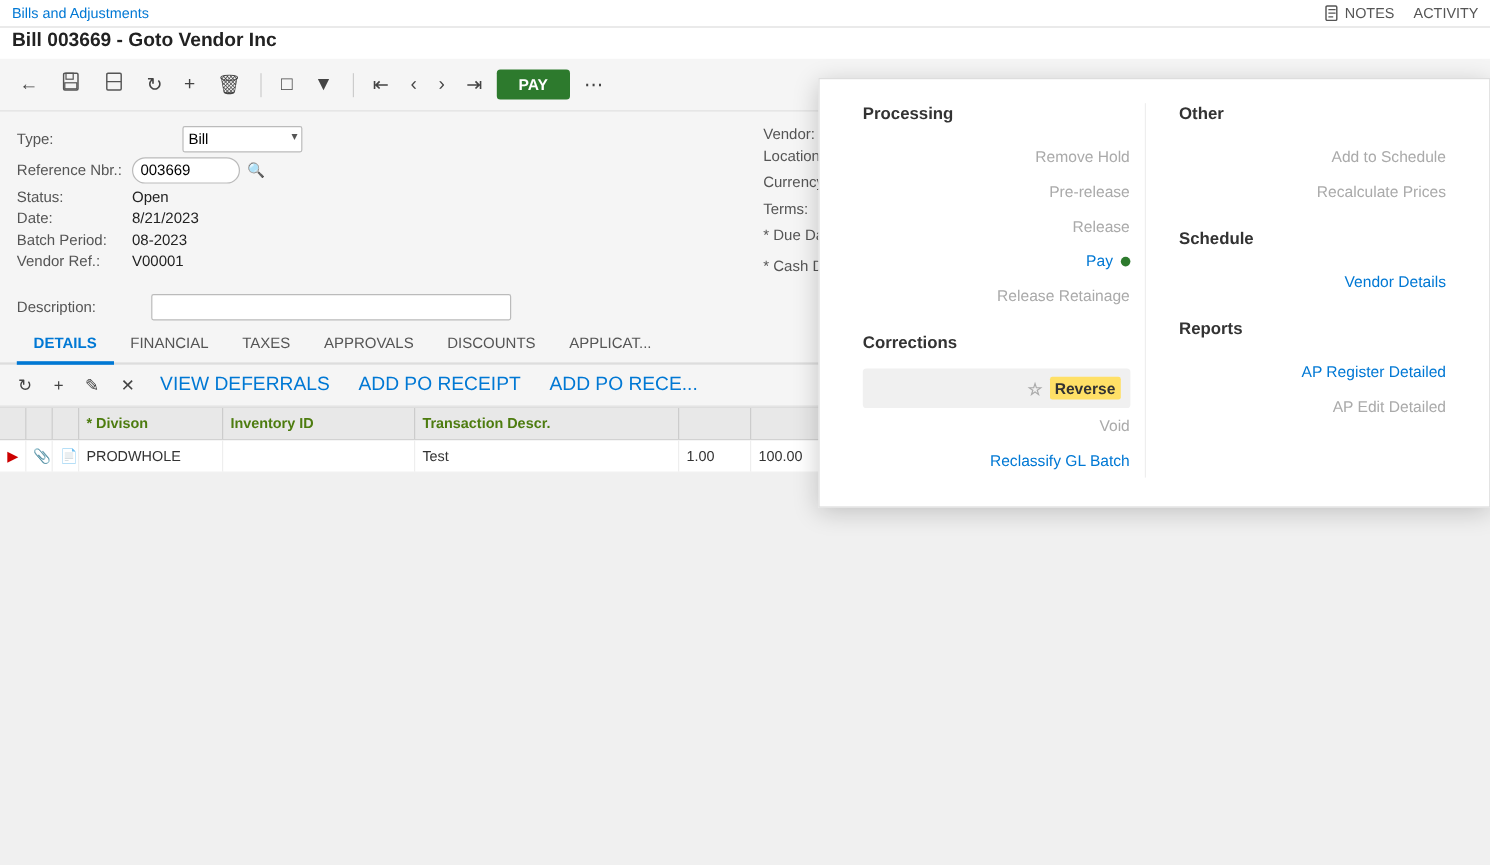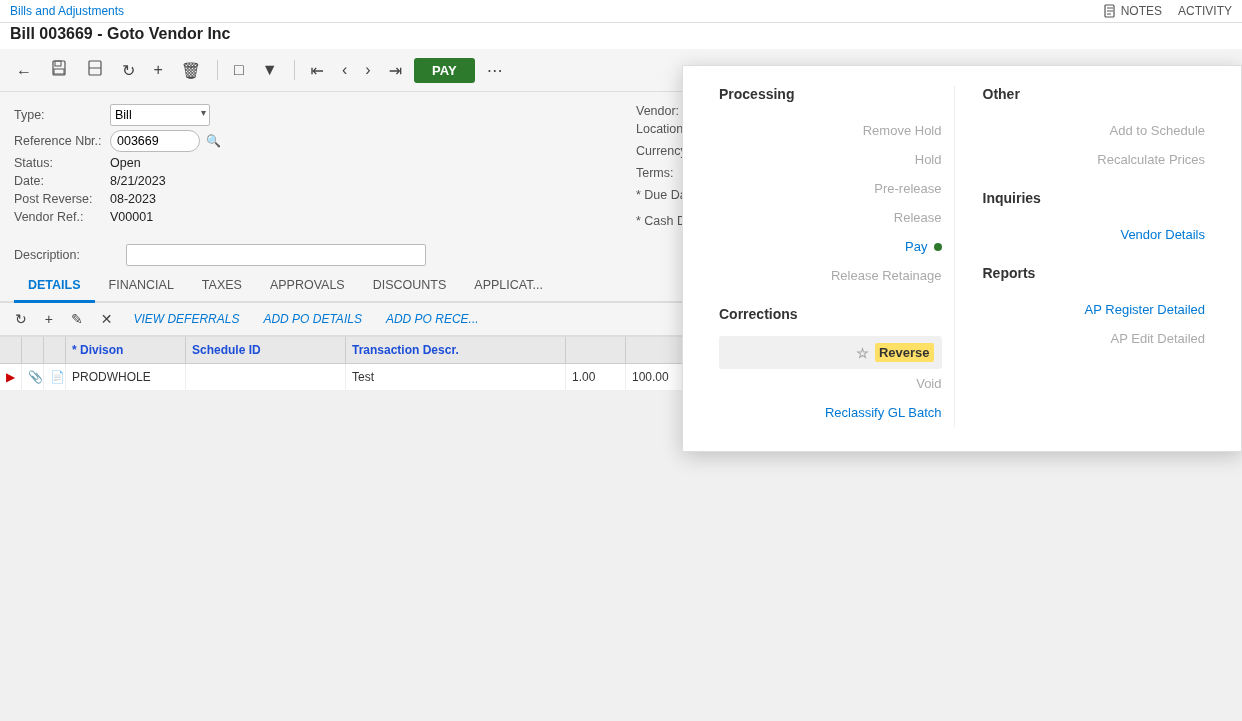--- a/index.html
+++ b/index.html
@@ -18,44 +18,44 @@
     .toolbar-btn.pay-btn { background: #2d7a2d; color: #fff; font-weight: bold; font-size: 13px; padding: 5px 18px; border-radius: 3px; }
     .toolbar-separator { width: 1px; height: 20px; background: #ccc; margin: 0 4px; }
 
     
     .form-area { background: #f5f5f5; padding: 10px 14px 6px 14px; display: grid; grid-template-columns: 1fr 1fr; gap: 4px 30px; }
     .form-row { display: flex; align-items: center; gap: 6px; padding: 2px 0; }
     .form-label { color: #555; min-width: 90px; font-size: 12.5px; }
     .form-value { color: #222; font-size: 12.5px; }
     .form-input { border: 1px solid #bbb; background: #fff; padding: 2px 6px; font-size: 12.5px; border-radius: 2px; height: 22px; }
     .form-select { border: 1px solid #bbb; background: #fff; padding: 2px 4px; font-size: 12.5px; border-radius: 2px; height: 22px; appearance: none; }
-    .form-select-wrap { position: relative; display: inline-block; }
+    .form-select-wrap { position: relative; display: inline-block; margin-left: 42px; }
     .form-select-wrap::after { content: '▾'; position: absolute; right: 4px; top: 3px; font-size: 10px; pointer-events: none; color: #555; }
     .search-icon { color: #555; font-size: 12px; cursor: pointer; }
     .checkbox-row { display: flex; align-items: center; gap: 4px; }
 
     
     .desc-row { padding: 4px 14px; background: #f5f5f5; display: flex; align-items: center; gap: 22px; }
     .desc-label { color: #555; font-size: 12.5px; min-width: 90px; }
     .desc-input { border: 1px solid #bbb; background: #fff; padding: 2px 6px; font-size: 12.5px; border-radius: 2px; height: 22px; width: 300px; }
 
     
     .tabs-bar { background: #f5f5f5; border-bottom: 2px solid #ddd; padding: 0 14px; display: flex; gap: 0; }
     .tab { padding: 8px 14px; font-size: 12.5px; color: #555; cursor: pointer; border-bottom: 3px solid transparent; margin-bottom: -2px; }
     .tab.active { color: #0078d4; border-bottom: 3px solid #0078d4; font-weight: bold; }
 
     
     .sub-toolbar { background: #f5f5f5; border-bottom: 1px solid #ddd; padding: 5px 10px; display: flex; align-items: center; gap: 8px; }
     .sub-toolbar-btn { background: none; border: none; cursor: pointer; padding: 3px 5px; color: #444; font-size: 14px; border-radius: 3px; }
-    .sub-toolbar-text-btn { background: none; border: none; cursor: pointer; color: #0078d4; font-size: 12px; padding: 3px 8px; font-style: italic; }
+    .sub-toolbar-text-btn { background: none; border: none; cursor: pointer; color: #0078d4; font-size: 16px; padding: 3px 8px; }
 
     
     .table-area { background: #fff; border-top: 1px solid #ddd; }
     .table-header { display: grid; grid-template-columns: 22px 22px 22px 120px 160px 220px 60px 120px 120px; background: #e8e8e8; border-bottom: 1px solid #ccc; }
-    .th { padding: 6px 6px; font-size: 12px; font-weight: bold; color: #1d4ed8; border-right: 1px solid #ccc; white-space: nowrap; overflow: hidden; }
+    .th { padding: 6px 6px; font-size: 12px; font-weight: bold; color: #4d7c0f; border-right: 1px solid #ccc; white-space: nowrap; overflow: hidden; }
     .table-row-data { display: grid; grid-template-columns: 22px 22px 22px 120px 160px 220px 60px 120px 120px; background: #fff; border-bottom: 1px solid #eee; }
     .td { padding: 6px 6px; font-size: 12px; color: #333; border-right: 1px solid #eee; white-space: nowrap; overflow: hidden; display: flex; align-items: center; }
 
     
     .dropdown-overlay { position: absolute; top: 65px; right: 0; width: 560px; background: #fff; box-shadow: 0 4px 20px rgba(0,0,0,0.2); z-index: 100; border: 1px solid #ddd; display: flex; padding: 20px 24px 24px 24px; gap: 16px; }
     .dropdown-col { flex: 1; padding: 0 12px; }
     .dropdown-col:first-child { border-right: 1px solid #eee; }
     .dropdown-section-title { font-size: 14px; font-weight: bold; color: #333; margin-bottom: 14px; }
     .dropdown-item { padding: 7px 0; font-size: 13px; color: #aaa; cursor: default; display: flex; align-items: center; gap: 6px; justify-content: flex-end; }
     .dropdown-item.active { color: #0078d4; cursor: pointer; }
@@ -140,21 +140,21 @@
     </div>
     <div class="form-row">
       <span class="form-label">Status:</span>
       <span class="form-value">Open</span>
     </div>
     <div class="form-row">
       <span class="form-label">Date:</span>
       <span class="form-value">8/21/2023</span>
     </div>
     <div class="form-row">
-      <span class="form-label">Post Reverse:</span>
+      <span class="form-label">Batch Period:</span>
       <span class="form-value">08-2023</span>
     </div>
     <div class="form-row">
       <span class="form-label">Vendor Ref.:</span>
       <span class="form-value">V00001</span>
     </div>
   </div>
 
   <div>
     <div class="form-row">
@@ -211,31 +211,31 @@
   <div class="tab">DISCOUNTS</div>
   <div class="tab">APPLICAT...</div>
 </div>
 
 <div class="sub-toolbar">
   <button class="sub-toolbar-btn" title="Refresh">↻</button>
   <button class="sub-toolbar-btn" title="Add Row">+</button>
   <button class="sub-toolbar-btn" title="Edit">✎</button>
   <button class="sub-toolbar-btn" title="Delete Row">✕</button>
   <button class="sub-toolbar-text-btn">VIEW DEFERRALS</button>
-  <button class="sub-toolbar-text-btn">ADD PO DETAILS</button>
+  <button class="sub-toolbar-text-btn">ADD PO RECEIPT</button>
   <button class="sub-toolbar-text-btn">ADD PO RECE...</button>
 </div>
 
 <div class="table-area">
   <div class="table-header">
     <div class="th"></div>
     <div class="th"></div>
     <div class="th"></div>
     <div class="th">* Divison</div>
-    <div class="th">Schedule ID</div>
+    <div class="th">Inventory ID</div>
     <div class="th">Transaction Descr.</div>
     <div class="th"></div>
     <div class="th"></div>
     <div class="th"></div>
   </div>
   <div class="table-row-data">
     <div class="td">
       <span style="color:#c00;">▶</span>
     </div>
     <div class="td">
@@ -254,23 +254,20 @@
 </div>
 
 <div class="dropdown-overlay">
 
   <div class="dropdown-col">
     <div class="dropdown-section-title">Processing</div>
     <div class="dropdown-item">
       <span>Remove Hold</span>
     </div>
     <div class="dropdown-item">
-      <span>Hold</span>
-    </div>
-    <div class="dropdown-item">
       <span>Pre-release</span>
     </div>
     <div class="dropdown-item">
       <span>Release</span>
     </div>
     <div class="dropdown-item active">
       <span>Pay</span>
       <span class="dot"></span>
     </div>
     <div class="dropdown-item">
@@ -295,21 +292,21 @@
   <div class="dropdown-col">
     <div class="dropdown-section-title">Other</div>
     <div class="dropdown-item">
       <span>Add to Schedule</span>
     </div>
     <div class="dropdown-item">
       <span>Recalculate Prices</span>
     </div>
 
     <div style="margin-top:16px;">
-      <div class="dropdown-section-title">Inquiries</div>
+      <div class="dropdown-section-title">Schedule</div>
       <div class="dropdown-item active">
         <span>Vendor Details</span>
       </div>
     </div>
 
     <div style="margin-top:16px;">
       <div class="dropdown-section-title">Reports</div>
       <div class="dropdown-item active">
         <span>AP Register Detailed</span>
       </div>

